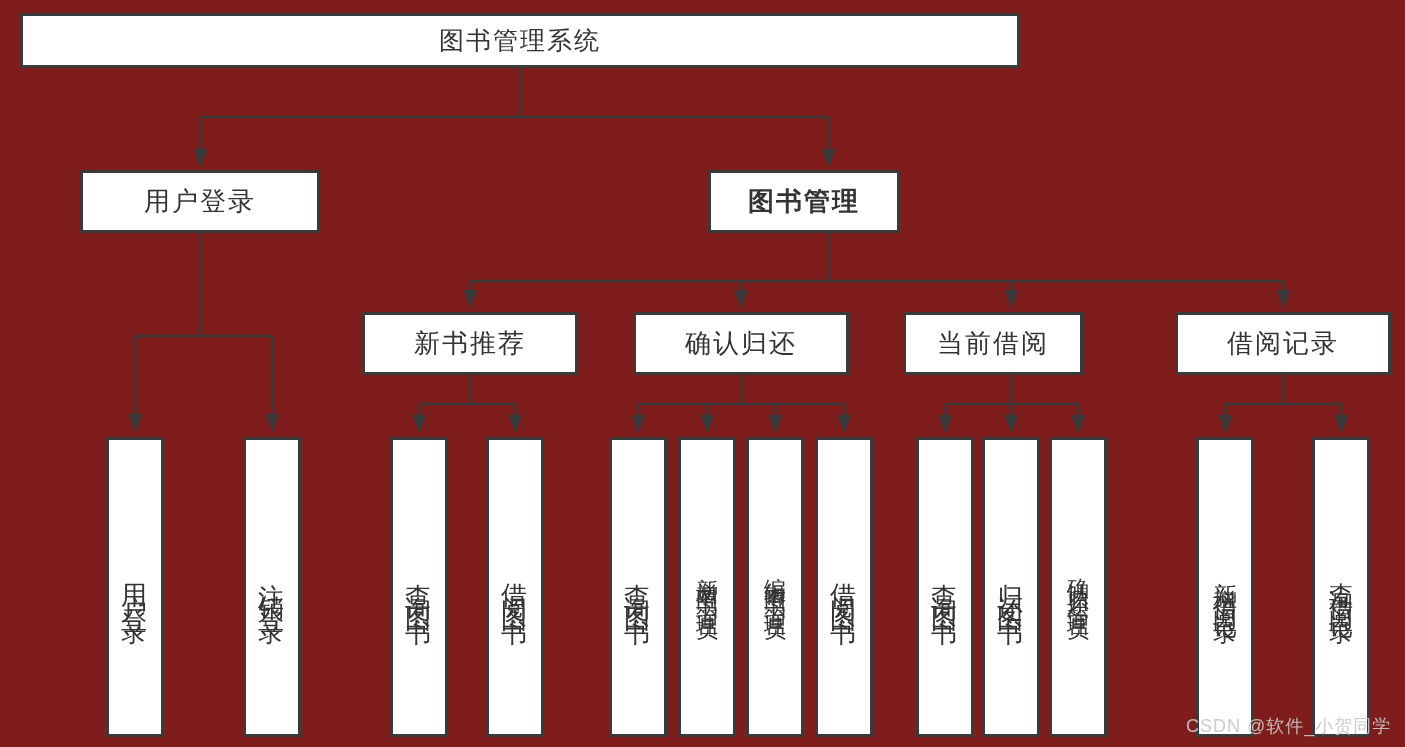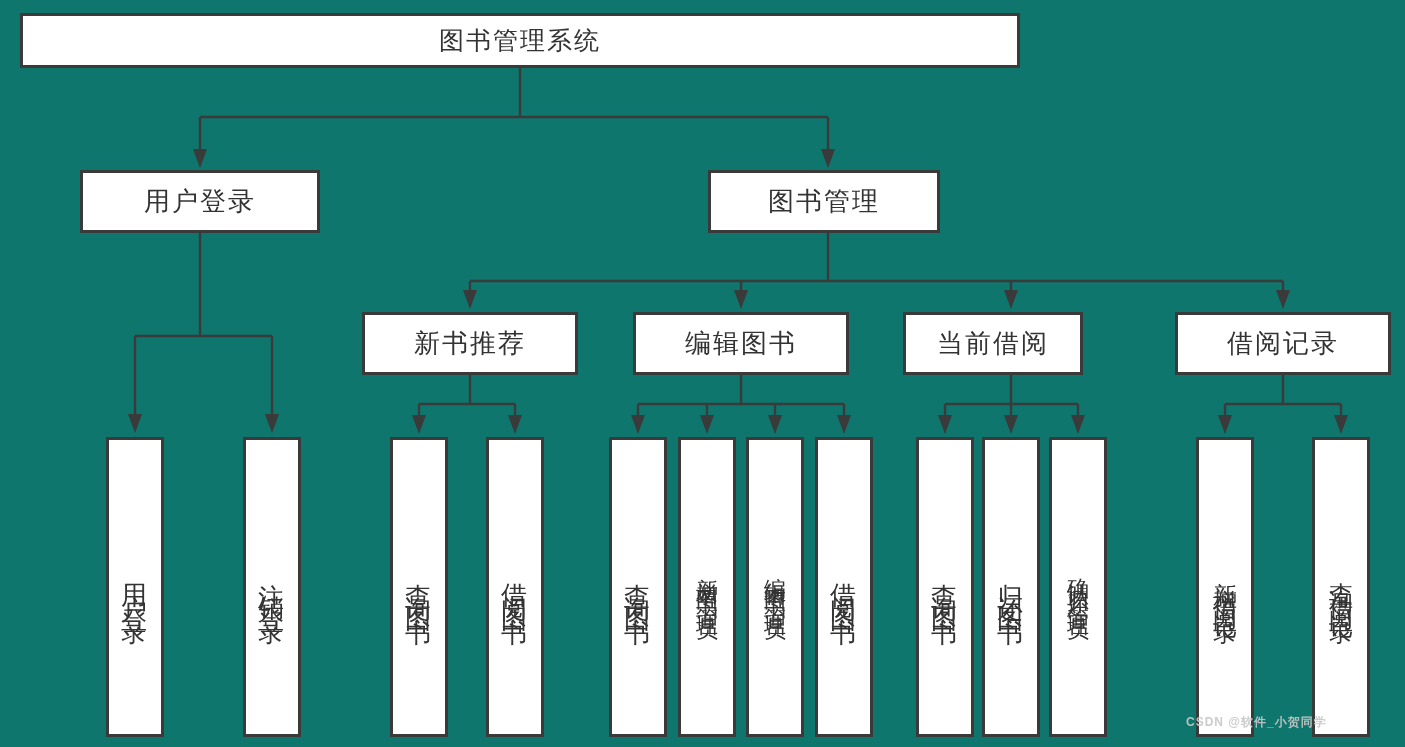--- a/index.html
+++ b/index.html
@@ -1,19 +1,19 @@
 <!DOCTYPE html>
 <html><head>
 <meta charset="utf-8">
 <style>
   html,body{margin:0;padding:0;background:#ffffff;}
   #stage{
     position:relative;
     width:1405px;height:747px;
-    background:#0f766e;
+    background:#7f1d1d;
     font-family:"Liberation Sans","DejaVu Sans",sans-serif;
     overflow:hidden;
   }
   #wires{position:absolute;left:0;top:0;width:1405px;height:747px;}
   .box{
     position:absolute;
     box-sizing:border-box;
     border:3px solid #3a3a3a;
     background:#ffffff;
     display:flex;align-items:center;justify-content:center;
@@ -29,27 +29,26 @@
     text-orientation:mixed;
     white-space:nowrap;
     color:#333333;
   }
   .vshort{font-size:26px;letter-spacing:12px;}
   .vmed{font-size:24px;letter-spacing:8px;}
   .vlong{font-size:22px;letter-spacing:6px;}
   .watermark{
     position:absolute;
     left:1186px;top:714px;
-    font-size:12px;
+    font-size:18px;
     color:#c9c7c7;
     letter-spacing:1px;
     white-space:nowrap;
     z-index:5;
     opacity:0.92;
-    font-weight:bold;
   }
 </style>
 </head>
 <body>
 
 <div id="stage">
 
   <svg id="wires" viewBox="0 0 1405 747" xmlns="http://www.w3.org/2000/svg" aria-hidden="true">
     <g stroke="#3a3a3a" stroke-width="2.4" fill="none">
 
@@ -90,29 +89,29 @@
     </g>
   </svg>
 
   <div class="box root">
     <span class="lbl">图书管理系统</span>
   </div>
 
   <div class="box hbox" style="left:80px;top:170px;width:240px;">
     <span class="lbl">用户登录</span>
   </div>
-  <div class="box hbox" style="left:708px;top:170px;width:232px;">
+  <div class="box hbox" style="left:708px;top:170px;width:192px;font-weight:bold;">
     <span class="lbl">图书管理</span>
   </div>
 
   <div class="box hbox" style="left:362px;top:312px;width:216px;justify-content:center;">
     <span class="lbl">新书推荐</span>
   </div>
   <div class="box hbox" style="left:633px;top:312px;width:216px;">
-    <span class="lbl">编辑图书</span>
+    <span class="lbl">确认归还</span>
   </div>
   <div class="box hbox" style="left:903px;top:312px;width:180px;">
     <span class="lbl">当前借阅</span>
   </div>
   <div class="box hbox" style="left:1175px;top:312px;width:216px;">
     <span class="lbl">借阅记录</span>
   </div>
 
   <div class="box leaf" style="left:106px;">
     <span class="vtext vshort">用户登录</span>

